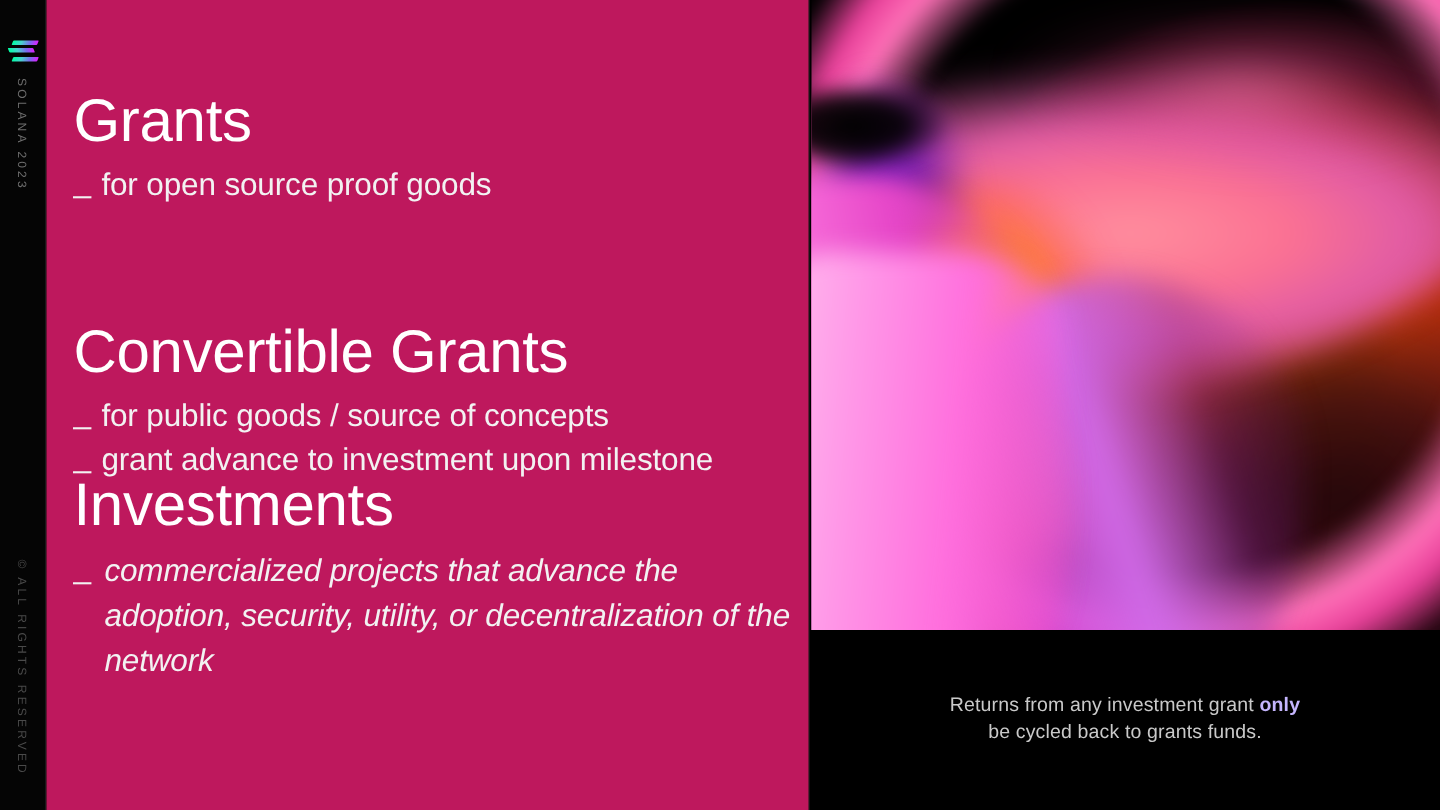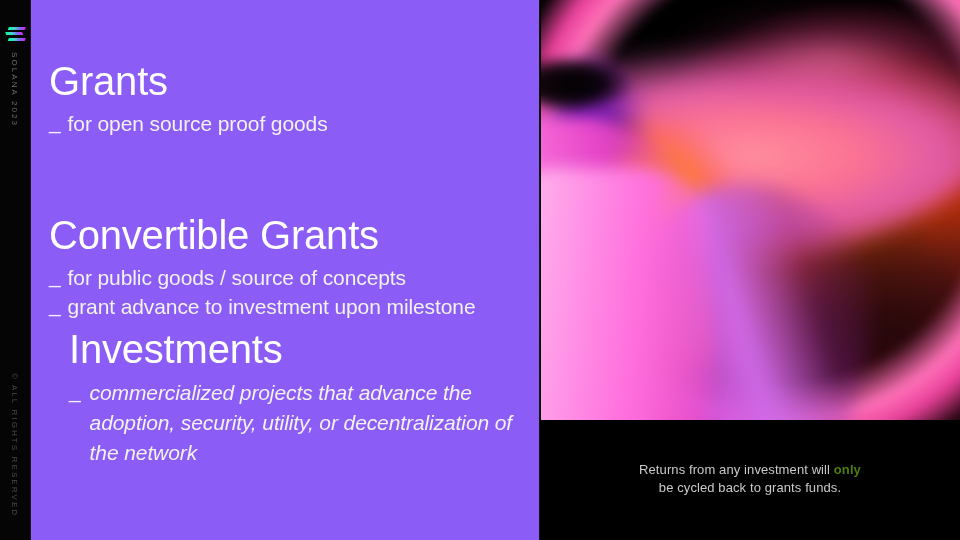--- a/index.html
+++ b/index.html
@@ -66,29 +66,29 @@
   .rail-brand span { transform: rotate(90deg) translate(0px, -19px); }
   .rail-rights { top: 373px; color: #4a4a4a; }
   .rail-rights span { transform: rotate(90deg) translate(0px, -19px); }
 
   
   .content {
     position: absolute;
     left: 31px; top: 0;
     width: 509px;
     height: 540px;
-    background: #8b5cf6;
+    background: #be185d;
     border-right: 1px solid #141414;
     box-sizing: border-box;
   }
 
   .block { position: absolute; left: 18px; }
   .block-grants       { top: 60px; }
   .block-convertible  { top: 182px; margin-top: 32px; }
-  .block-investments  { top: 328px; margin-left: 20px; }
+  .block-investments  { top: 316px; }
 
   h2.heading {
     margin: 0;
     font-size: 40px;
     font-weight: 400;
     line-height: 1.08;
     color: #ffffff;
     letter-spacing: -0.2px;
   }
   .bullets { margin-top: 7px; }
@@ -238,21 +238,21 @@
   .caption {
     position: absolute;
     left: 0; top: 461px;
     width: 420px;
     text-align: center;
     color: #c9c9c9;
     font-size: 13px;
     line-height: 1.42;
     letter-spacing: 0.1px;
   }
-  .caption b { color: #4d7c0f; font-weight: 700; }
+  .caption b { color: #c4b5fd; font-weight: 700; }
 </style>
 </head>
 <body>
 
 <div id="slide">
 
   <div class="rail">
     <div class="rail-logo">
       <i></i>
         <i></i>
@@ -314,18 +314,18 @@
       <div class="wedge"></div>
       <div class="ember-a"></div>
       <div class="ember-b"></div>
       <div class="ribbon"></div>
       <div class="tube"></div>
       <div class="band"></div>
       <div class="notch"></div>
     </div>
 
     <div class="caption">
-      <div><span>Returns from any investment will </span><b>only</b></div>
+      <div><span>Returns from any investment grant </span><b>only</b></div>
       <div>be cycled back to grants funds.</div>
     </div>
   </div>
 
 </div>
 
 </body></html>

